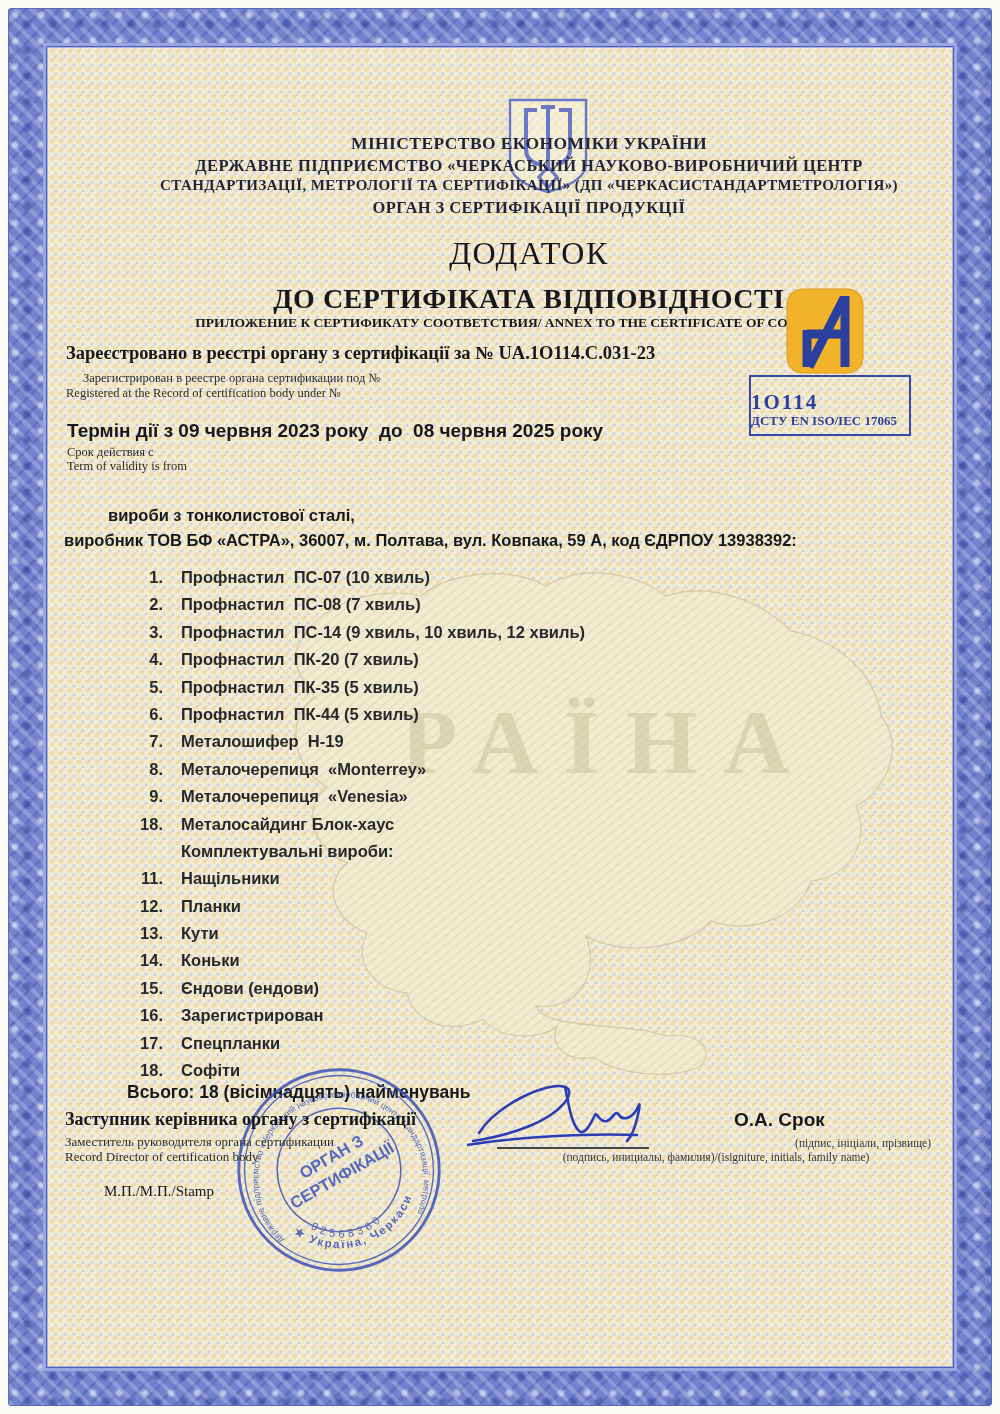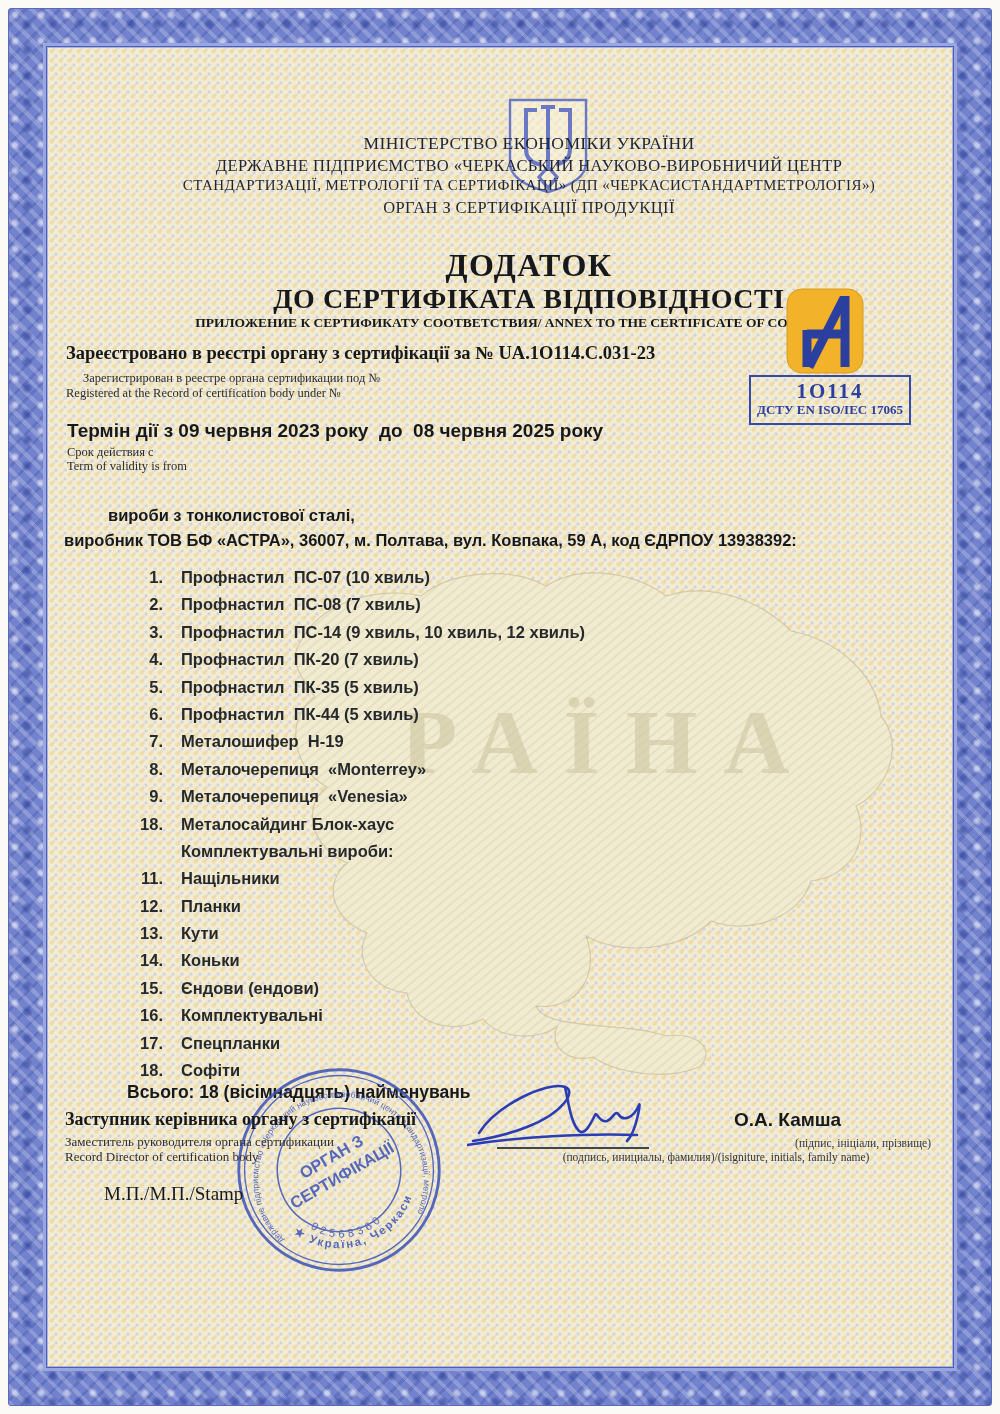--- a/index.html
+++ b/index.html
@@ -21,29 +21,29 @@
       radial-gradient(circle, rgba(233,206,117,0.50) 1.7px, transparent 2.6px),
       radial-gradient(circle, rgba(150,168,224,0.40) 1.1px, transparent 1.9px),
       radial-gradient(circle, rgba(226,168,188,0.30) 1px, transparent 1.7px);
     background-size:9px 9px,9px 9px,9px 9px;
     background-position:0 0,4.5px 4.5px,2px 7px;
     border:1px solid #4d5fb5;box-shadow:0 0 0 3px #9aa6e0, inset 0 0 0 1px #aab3e6;}
   .abs{position:absolute;}
   .ctr{left:32px;width:900px;text-align:center;}
   .serif{font-family:"Liberation Serif",serif;}
   .sans{font-family:"Liberation Sans",sans-serif;}
-  .hdr{color:#1e2336;font-weight:normal;letter-spacing:.4px;}
+  .hdr{color:#1e2336;font-weight:bold;letter-spacing:.4px;}
   .ink{color:#17181c;}
   .blue{color:#2b3f9e;}
   .item-row{display:flex;align-items:baseline;height:27.4px;}
   .item-num{width:36px;text-align:right;font-weight:bold;font-size:16.5px;color:#26292c;font-family:"Liberation Sans",sans-serif;}
   .item-text{margin-left:18px;font-weight:bold;font-size:16.5px;color:#26292c;font-family:"Liberation Sans",sans-serif;white-space:pre;}
   .small-cap{font-size:12.5px;color:#2a2c33;}
   .sig-caption{font-size:11.5px;color:#333640;}
-  .acc-box{border:2px solid #3449a8;text-align:center;padding-top:3px;}
+  .acc-box{border:2px solid #3449a8;text-align:left;padding-top:14px;}
   .sig-line{height:2px;background:#43464e;}
   .stamp-wrap{opacity:.85;transform:rotate(-12deg);}
 </style>
 </head>
 <body>
 
 <div class="page">
   <div class="frame"></div>
   <div class="inner">
 
@@ -68,21 +68,21 @@
       <path d="M8,3 H84 V66 Q84,85 46,95 Q8,85 8,66 Z" fill="rgba(250,246,225,0.45)" stroke="#6b79c4" stroke-width="2.4"></path>
       <path d="M46,10 V72 M24,13 V52 Q24,64 36,67 M68,13 V52 Q68,64 56,67 M24,13 H33 M59,13 H68 M41,10 H51" fill="none" stroke="#6b79c4" stroke-width="4" stroke-linecap="square"></path>
       <path d="M46,70 L37,80 L46,91 L55,80 Z" fill="none" stroke="#6b79c4" stroke-width="3.2"></path>
     </svg>
 
     <div class="abs ctr serif hdr" style="top:86px;font-size:17.5px;">МІНІСТЕРСТВО ЕКОНОМІКИ УКРАЇНИ</div>
     <div class="abs ctr serif hdr" style="top:109px;font-size:16.5px;">ДЕРЖАВНЕ ПІДПРИЄМСТВО «ЧЕРКАСЬКИЙ НАУКОВО-ВИРОБНИЧИЙ ЦЕНТР</div>
     <div class="abs ctr serif hdr" style="top:130px;font-size:15px;">СТАНДАРТИЗАЦІЇ, МЕТРОЛОГІЇ ТА СЕРТИФІКАЦІЇ» (ДП «ЧЕРКАСИСТАНДАРТМЕТРОЛОГІЯ»)</div>
     <div class="abs ctr serif hdr" style="top:151px;font-size:16.5px;">ОРГАН З СЕРТИФІКАЦІЇ ПРОДУКЦІЇ</div>
 
-    <div class="abs ctr serif ink" style="top:200px;font-size:32px;font-weight:bold;letter-spacing:1.5px;">ДОДАТОК</div>
+    <div class="abs ctr serif ink" style="top:188px;font-size:32px;font-weight:normal;letter-spacing:1.5px;">ДОДАТОК</div>
     <div class="abs ctr serif ink" style="top:236px;font-size:28px;font-weight:bold;letter-spacing:.5px;">ДО СЕРТИФІКАТА ВІДПОВІДНОСТІ</div>
     <div class="abs ctr serif ink" style="top:268px;font-size:13.5px;font-weight:bold;">ПРИЛОЖЕНИЕ К СЕРТИФИКАТУ СООТВЕТСТВИЯ/ ANNEX TO THE CERTIFICATE OF CONFORMITY</div>
 
     <svg class="abs" style="left:739px;top:241px;" width="78" height="86" viewBox="0 0 78 86">
       <rect x="1" y="1" width="76" height="84" rx="15" fill="#f2b22a" stroke="#d79c1a" stroke-width="1"></rect>
       <g fill="none" stroke="#2b3f9e" stroke-width="9">
         <path d="M59,8 V79"></path>
         <path d="M58,10 L23,79"></path>
         <path d="M21,42 V79"></path>
         <path d="M21,46 H60"></path>
@@ -165,21 +165,21 @@
       <div class="item-row">
           <span class="item-num">14.</span>
           <span class="item-text">Коньки</span>
         </div>
       <div class="item-row">
           <span class="item-num">15.</span>
           <span class="item-text">Єндови (ендови)</span>
         </div>
       <div class="item-row">
           <span class="item-num">16.</span>
-          <span class="item-text">Комплектувальні</span>
+          <span class="item-text">Зарегистрирован</span>
         </div>
       <div class="item-row">
           <span class="item-num">17.</span>
           <span class="item-text">Спецпланки</span>
         </div>
       <div class="item-row">
           <span class="item-num">18.</span>
           <span class="item-text">Софіти</span>
         </div>
     </div>
@@ -217,20 +217,20 @@
         <path d="M12,58 C30,30 80,6 98,12 C110,16 96,38 60,52 C40,60 18,64 6,66"></path>
         <path d="M98,12 C102,30 104,48 112,56 C118,61 124,48 128,40 C130,36 132,48 140,46 C146,44 148,34 152,40 C156,46 166,44 172,30 C174,24 170,56 160,66"></path>
         <path d="M0,70 C50,62 120,58 170,60"></path>
       </g>
     </svg>
     <div class="abs sig-line" style="left:450px;top:1100px;width:152px;"></div>
 
     <div class="abs serif ink" style="left:18px;top:1062px;font-size:18px;font-weight:bold;">Заступник керівника органу з сертифікації</div>
     <div class="abs serif small-cap" style="left:18px;top:1087px;font-size:13px;">Заместитель руководителя органа сертификации</div>
     <div class="abs serif small-cap" style="left:18px;top:1102px;font-size:13px;">Record Director of certification body</div>
-    <div class="abs serif ink" style="left:57px;top:1136px;font-size:19px;">М.П./М.П./Stamp</div>
-
-    <div class="abs sans ink" style="left:687px;top:1062px;font-size:19px;font-weight:bold;">О.А. Камша</div>
+    <div class="abs serif ink" style="left:57px;top:1136px;font-size:15px;">М.П./М.П./Stamp</div>
+
+    <div class="abs sans ink" style="left:687px;top:1062px;font-size:19px;font-weight:bold;">О.А. Срок</div>
     <div class="abs serif sig-caption" style="left:454px;width:430px;top:1090px;text-align:right;">(підпис, ініціали, прізвище)</div>
     <div class="abs serif sig-caption" style="left:454px;width:430px;top:1104px;text-align:center;">(подпись, инициалы, фамилия)/(isigniture, initials, family name)</div>
 
   </div>
 </div>
 
 </body></html>

